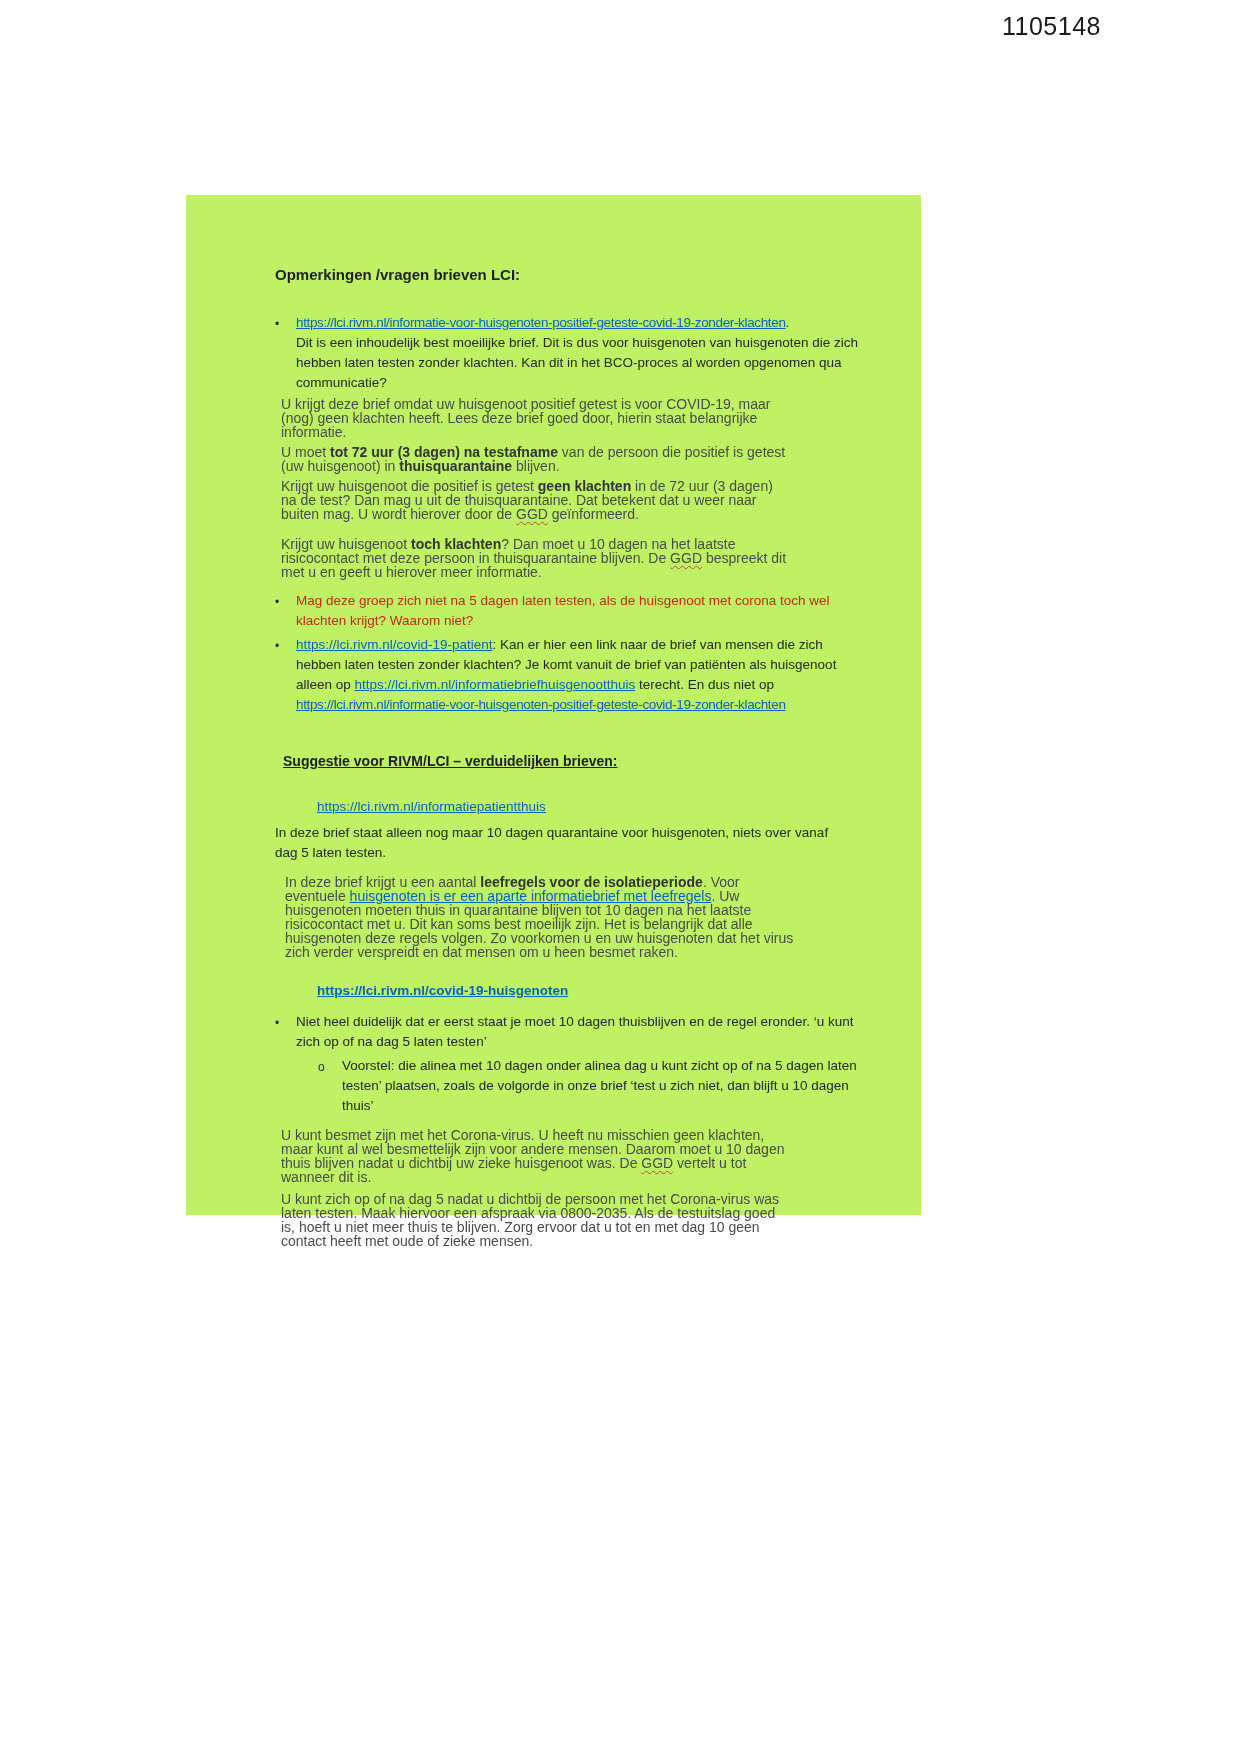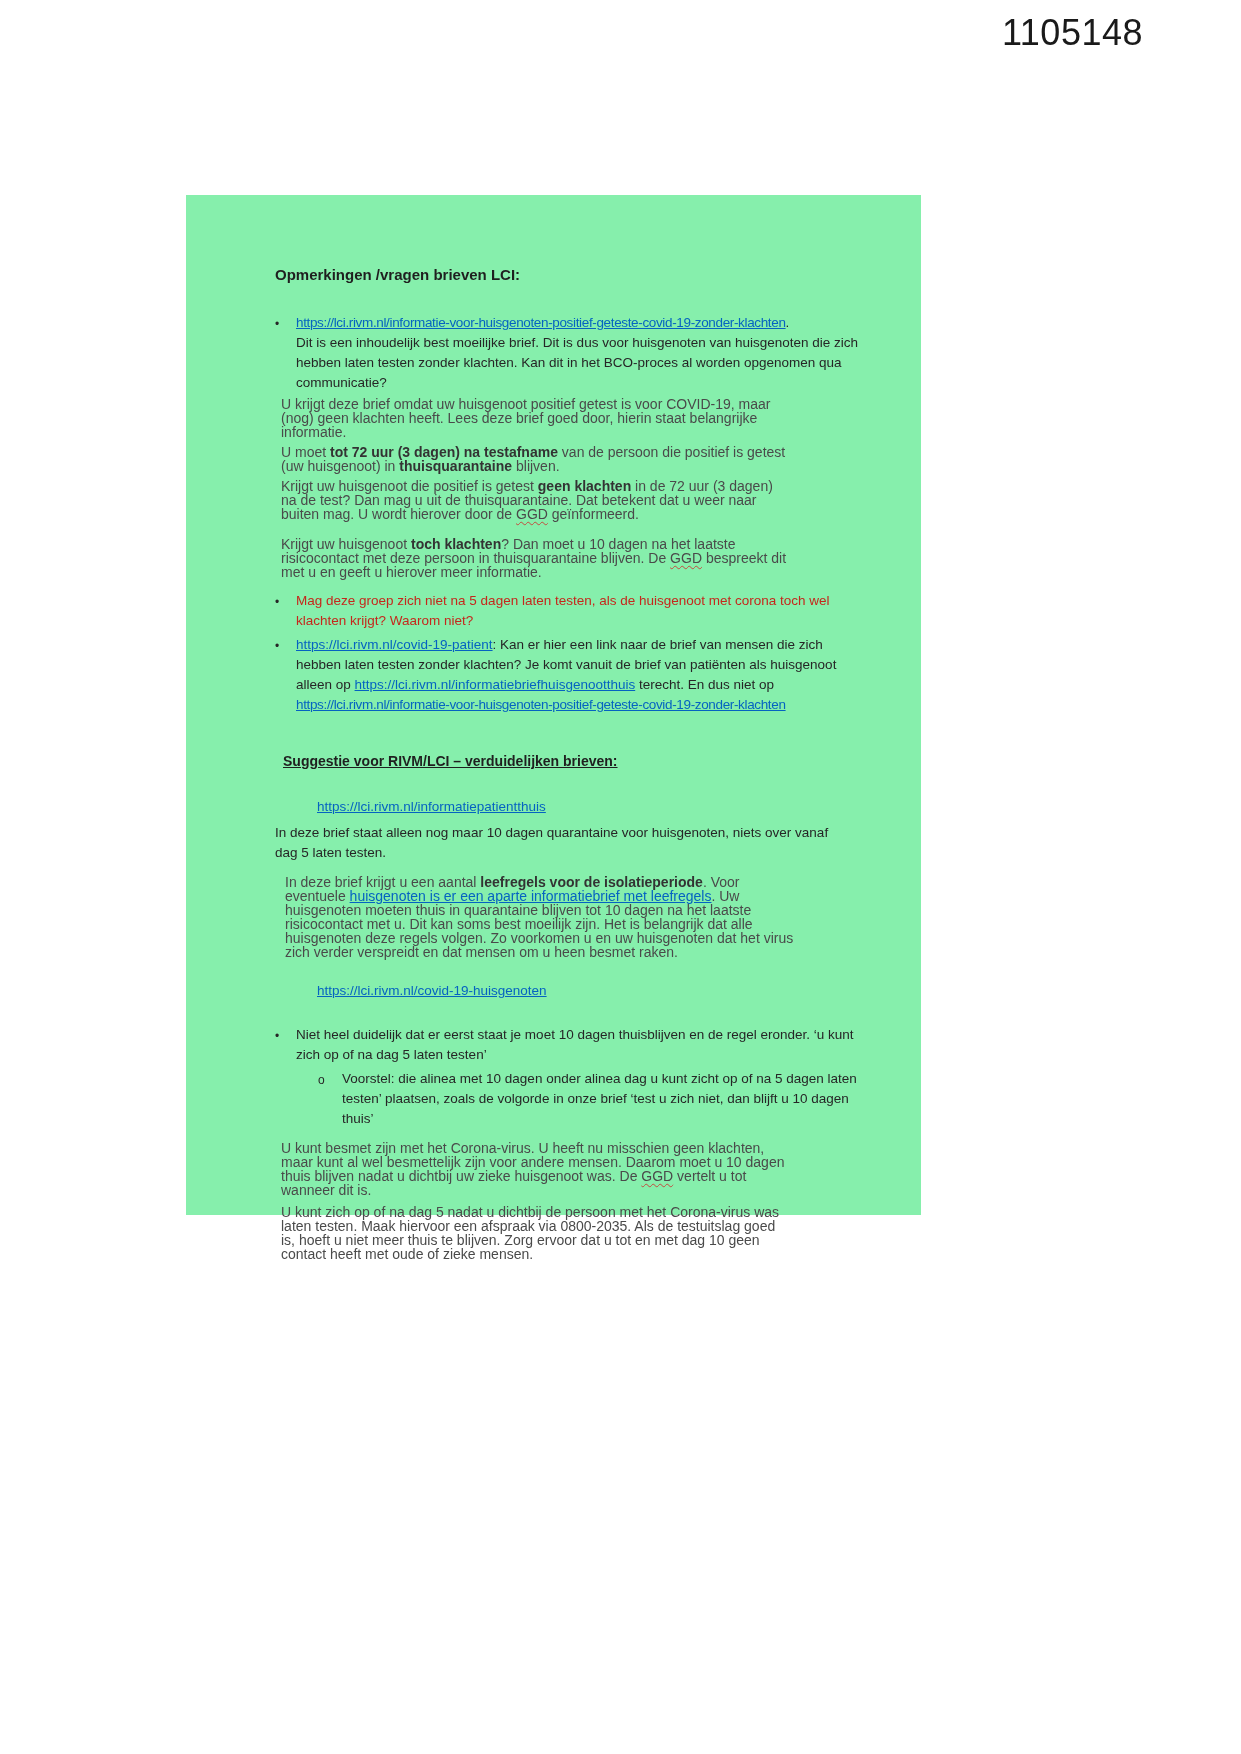--- a/index.html
+++ b/index.html
@@ -5,26 +5,26 @@
   html,body{margin:0;padding:0;}
   body{
     width:1241px;height:1754px;
     background:#ffffff;
     position:relative;
     font-family:"Liberation Sans","DejaVu Sans",sans-serif;
     -webkit-font-smoothing:antialiased;
   }
   .doc-id{
     position:absolute;top:12px;left:1002px;
-    font-size:36px;color:#1a1a1a;letter-spacing:0.5px;
+    font-size:25px;color:#1a1a1a;letter-spacing:0.5px;
   }
   .page{
     position:absolute;left:186px;top:195px;
     width:735px;height:1020px;
-    background:#86efac;
+    background:#bef264;
   }
   .content{
     padding:70px 60px 0 89px;
     color:#262626;
     font-size:13.5px;line-height:20px;
   }
   .h1{
     font-size:15px;font-weight:bold;color:#1f1f1f;
     margin:0 0 28px 0;
   }
@@ -58,21 +58,21 @@
   .quote1{margin-bottom:12px;}
   .quote2{margin-left:10px;margin-bottom:22px;}
   .quote3{margin-top:4px;}
   .quote3 p{margin-bottom:8px;}
   .ggd{
     text-decoration:underline wavy #c24b3e;
     text-decoration-thickness:1px;
     text-underline-offset:2px;
   }
   .block-link{display:inline-block;margin:0 0 4px 0;font-size:13.5px;padding-left:42px;}
-  .mb-lg{margin-bottom:24px;}
+  .mb-lg{margin-bottom:11px;font-weight:bold;}
   .para{margin:2px 0 12px 0;max-width:575px;}
   .after-b3{margin-bottom:36px;}
   .after-b1{margin-bottom:4px;}
   .red-bullet{margin-bottom:4px;}
 </style>
 </head>
 <body>
 
 <div class="doc-id">1105148</div>
 

